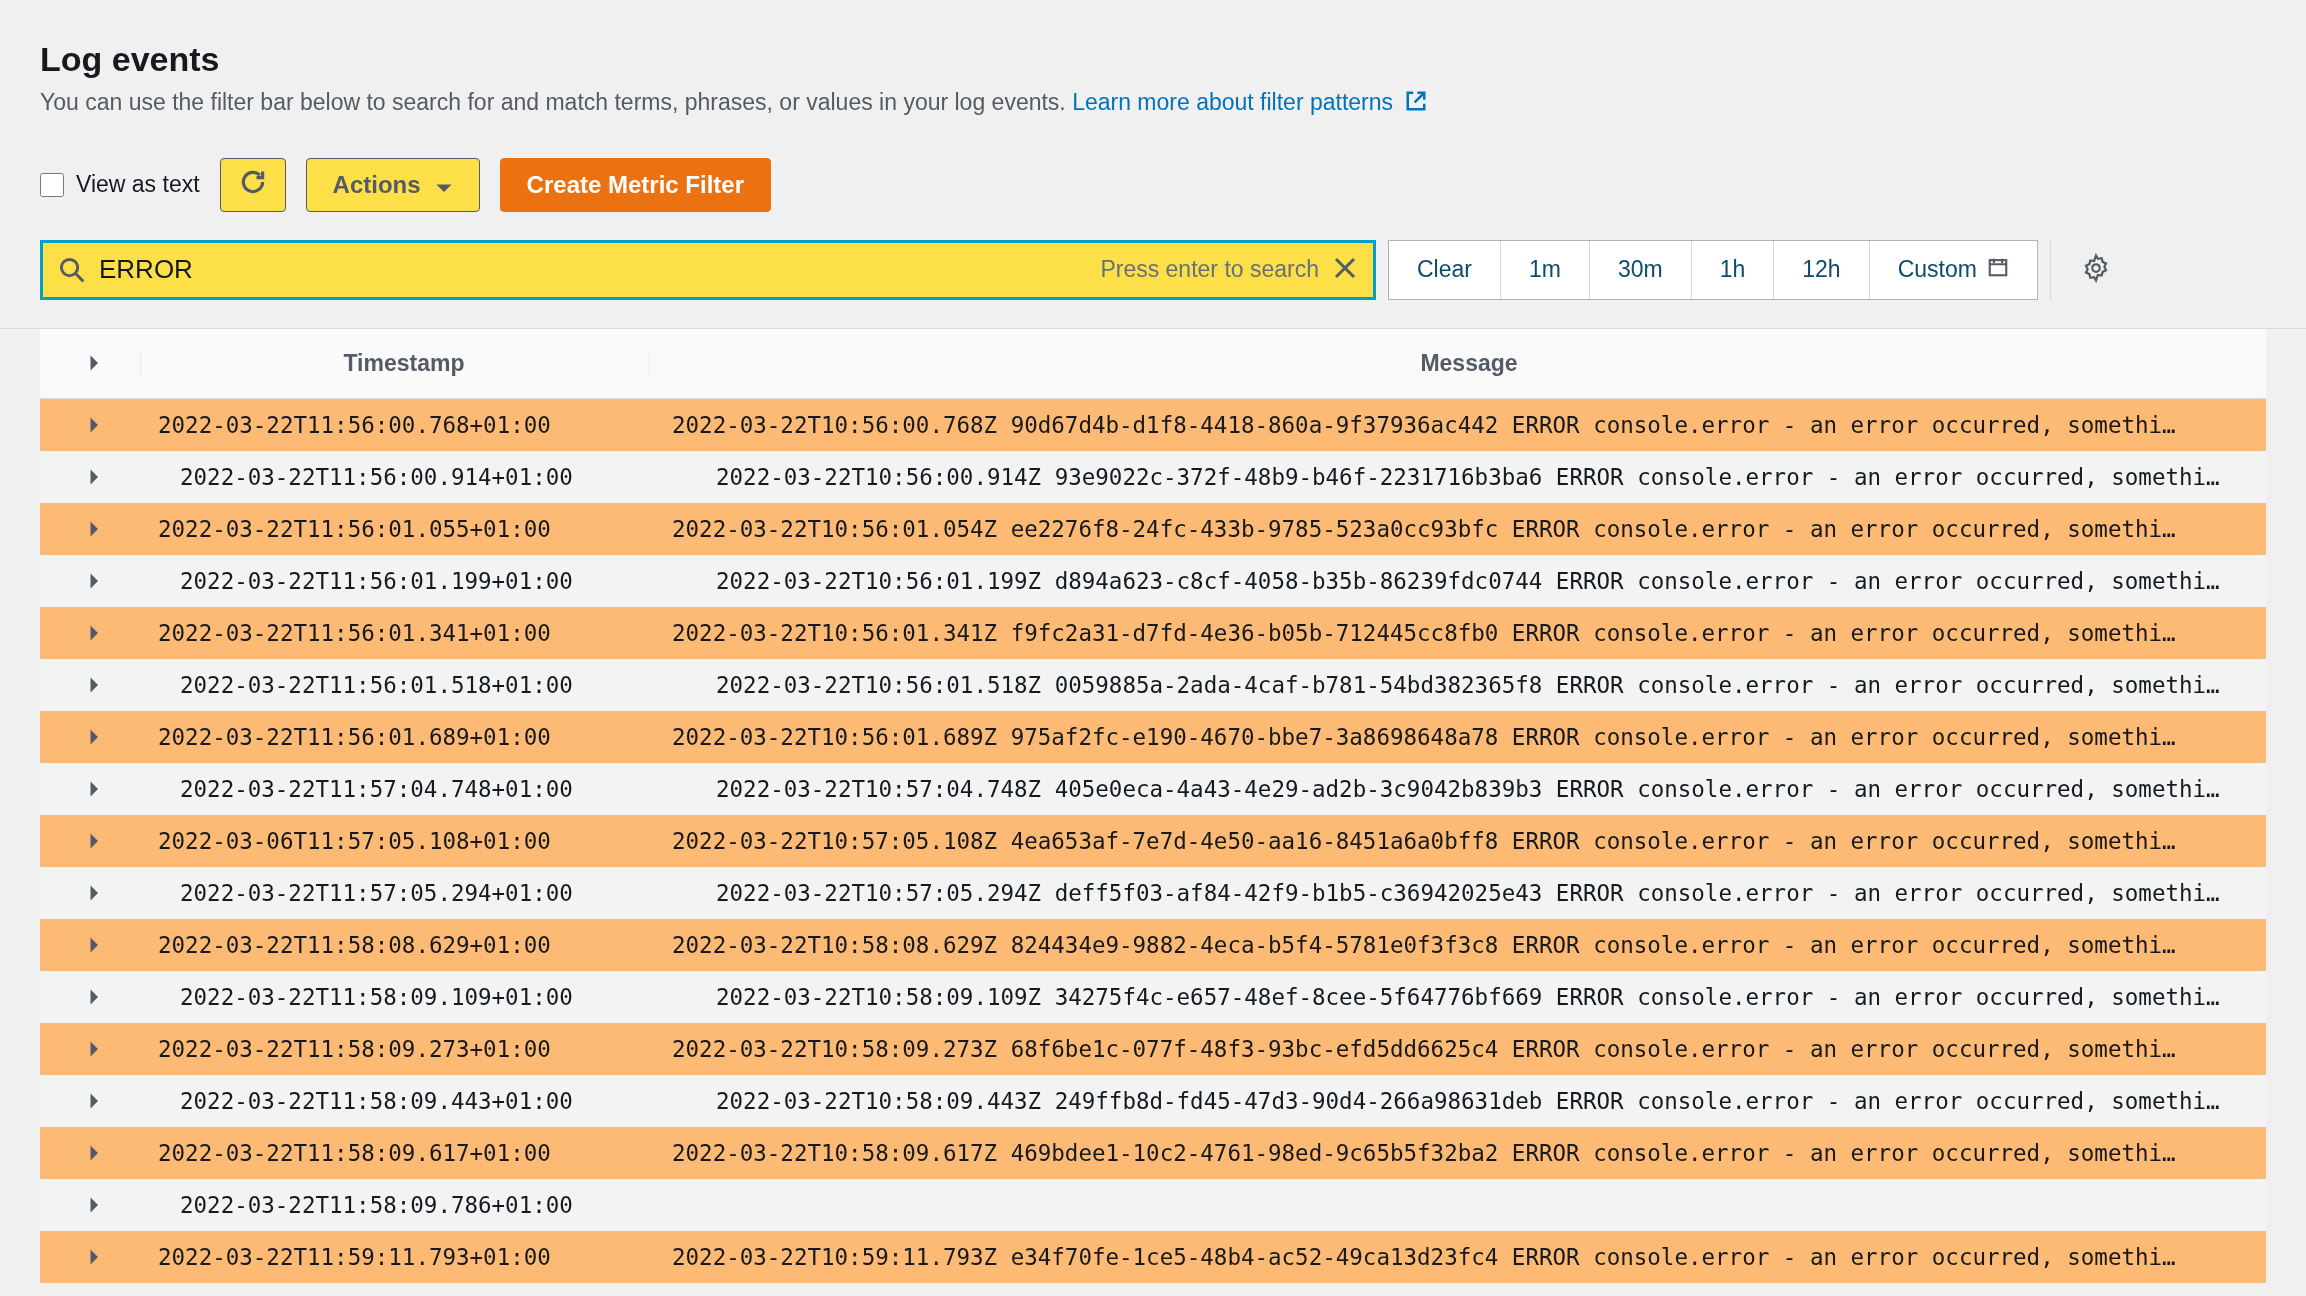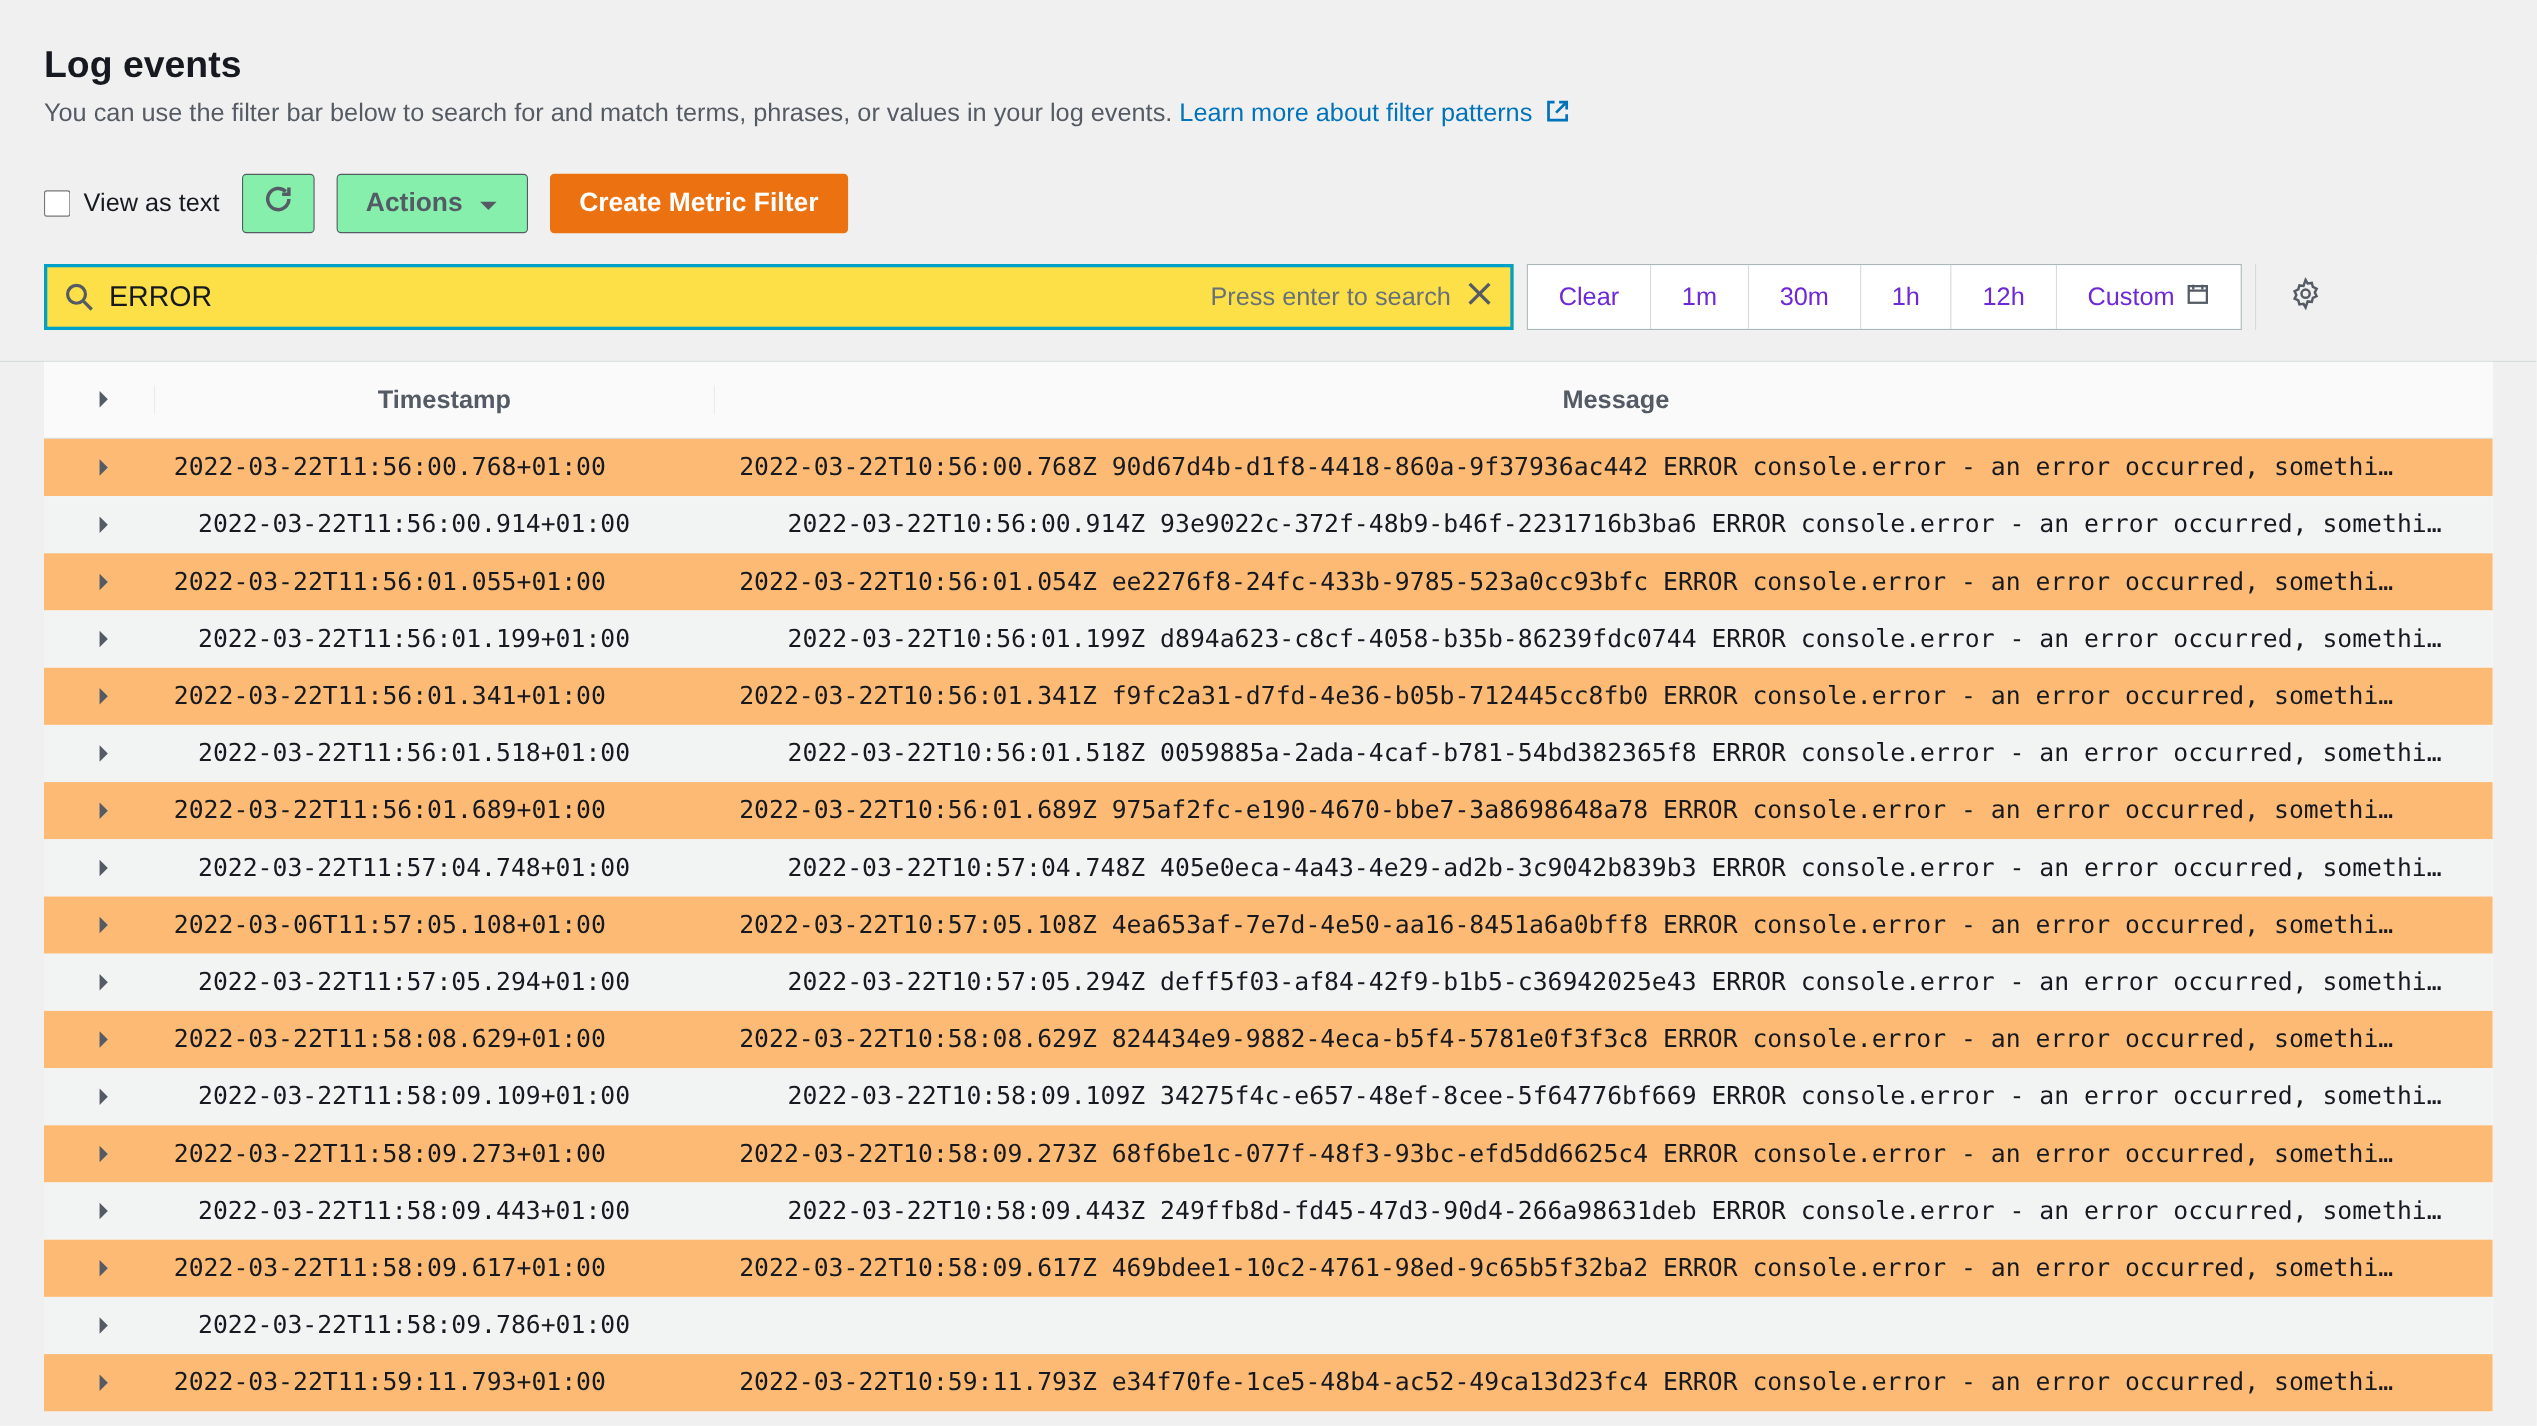--- a/index.html
+++ b/index.html
@@ -53,21 +53,21 @@
     border-radius: 3px;
   }
   .view-as-text-label {
     font-size: 23px;
     color: #16191f;
   }
   .btn {
     height: 54px;
     padding: 0 26px;
     border: 1.5px solid #545b64;
-    background: #86efac;
+    background: #fde047;
     border-radius: 4px;
     font-size: 24px;
     font-weight: 700;
     color: #545b64;
     display: inline-flex;
     align-items: center;
     gap: 14px;
     cursor: pointer;
   }
   .btn-icon-only { padding: 0 18px; }
@@ -112,21 +112,21 @@
     display: flex;
     border: 1.5px solid #aab7b8;
     height: 60px;
     background: #fff;
   }
   .time-item {
     padding: 0 28px;
     display: flex;
     align-items: center;
     font-size: 23px;
-    color: #6d28d9;
+    color: #0c4a6e;
     border-right: 1px solid #d5dbdb;
     cursor: pointer;
     gap: 10px;
   }
   .time-item:last-child { border-right: none; }
   .gear-wrap {
     display: flex;
     align-items: center;
     padding: 0 8px 0 30px;
     border-left: 1px solid #d5dbdb;

